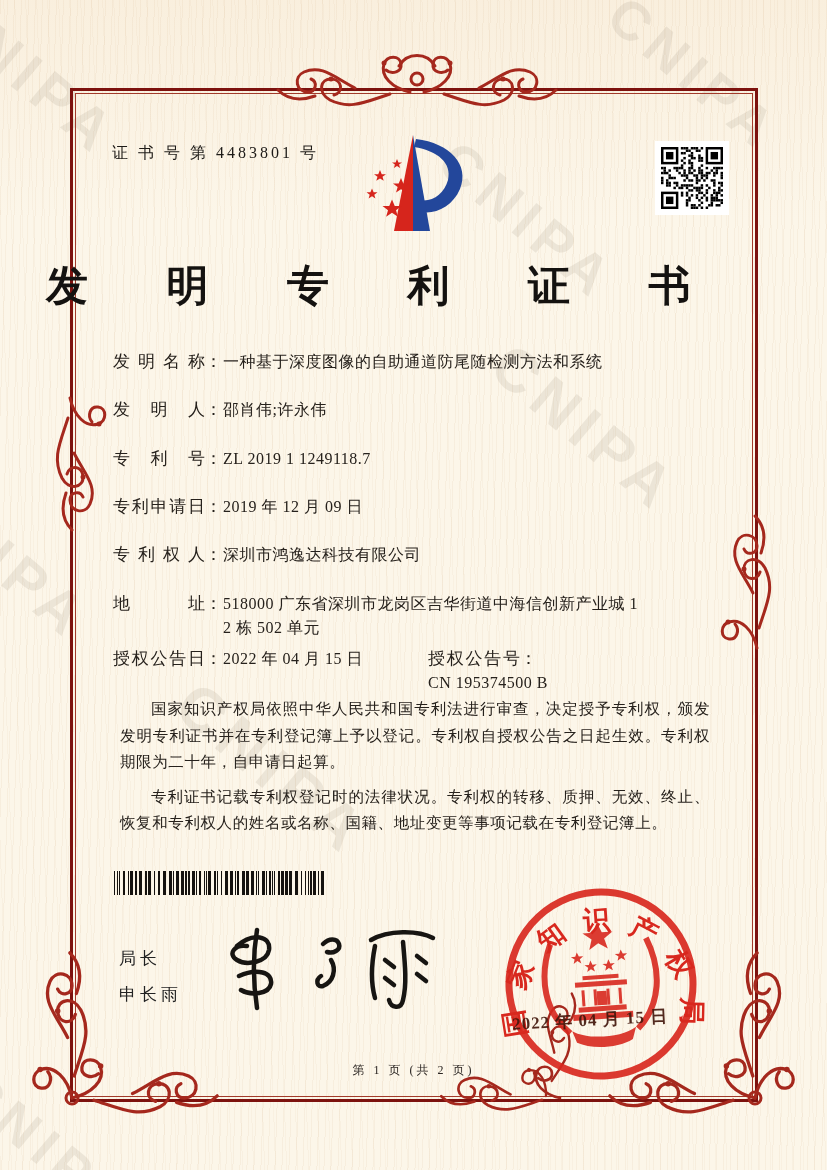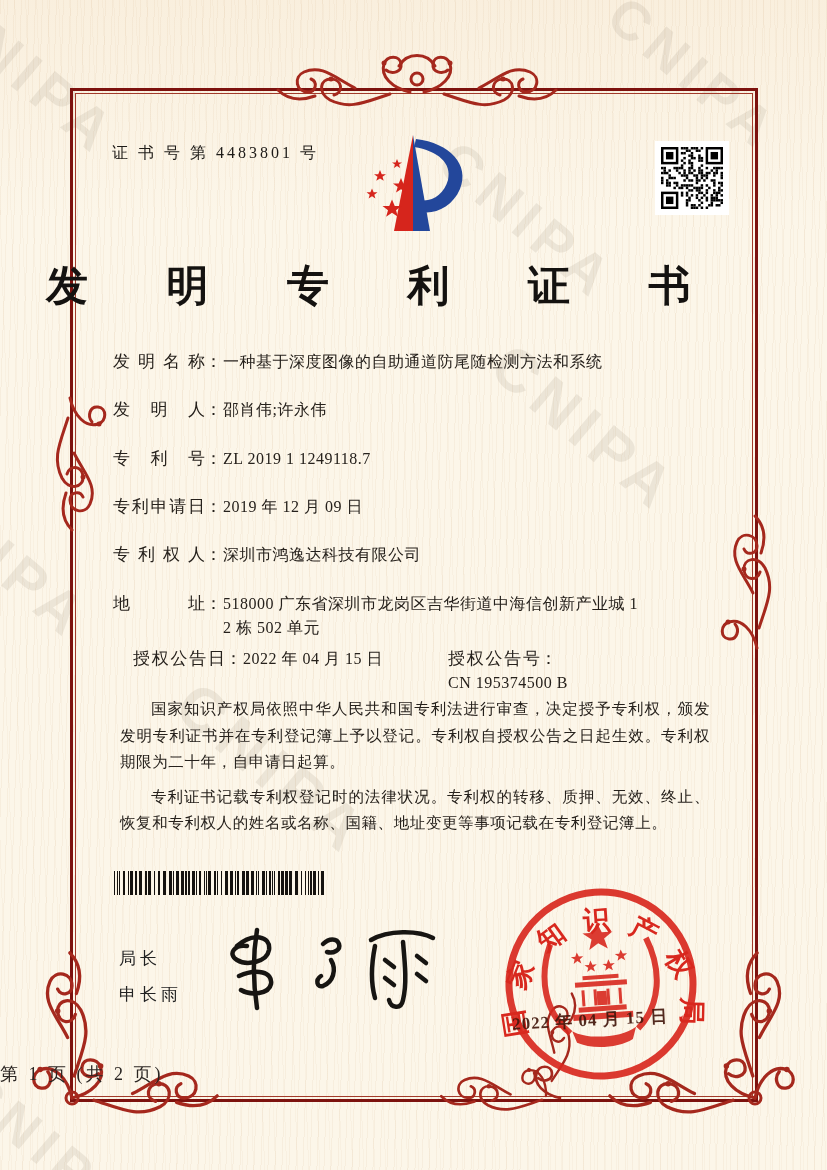--- a/index.html
+++ b/index.html
@@ -64,22 +64,22 @@
     font-size:17px; color:#222; line-height:36px; letter-spacing:4px;
   }
   .signature{ position:absolute; left:213px; top:920px; z-index:5; }
   .seal{ position:absolute; left:499px; top:879px; z-index:6; transform:rotate(-4deg); }
   .seal-date{
     position:absolute; left:512px; top:1008px; z-index:7; width:180px;
     font-size:17px; font-weight:700; letter-spacing:1px; color:#44180d;
     transform:rotate(-3deg); opacity:.92;
   }
   .page-info{
-    position:absolute; left:0; right:0; top:1062px; text-align:left;
-    font-size:18px; letter-spacing:3px; color:#2a2522;
+    position:absolute; left:0; right:0; top:1062px; text-align:center;
+    font-size:12px; letter-spacing:3px; color:#2a2522;
   }
   .cont-note{
     position:absolute; left:50%; top:1108px; transform:translateX(-50%);
     background:#fffdf6; padding:5px 18px; font-size:15px; letter-spacing:3px; color:#4a3b30;
     z-index:4;
   }
 </style>
 </head>
 <body>
 
@@ -370,21 +370,21 @@
       <div class="frow" style="top:151px;">
         <span class="flabel">专利申请日</span><span class="fcolon">：</span><span class="fvalue">2019 年 12 月 09 日</span>
       </div>
       <div class="frow" style="top:199px;">
         <span class="flabel">专利权人</span><span class="fcolon">：</span><span class="fvalue">深圳市鸿逸达科技有限公司</span>
       </div>
       <div class="frow" style="top:248px;">
         <span class="flabel">地址</span><span class="fcolon">：</span><span class="fvalue">518000 广东省深圳市龙岗区吉华街道中海信创新产业城 1
 2 栋 502 单元</span>
       </div>
-      <div class="frow" style="top:303px;margin-left:20px;">
+      <div class="frow" style="top:303px;">
         <span class="flabel">授权公告日</span><span class="fcolon">：</span><span class="fvalue narrow">2022 年 04 月 15 日</span>
         <span class="grant2">
           <span class="flabel">授权公告号</span><span class="fcolon">：</span><span class="fvalue narrow">CN 195374500 B</span>
         </span>
       </div>
     </div>
 
     <div class="paras">
       <p>国家知识产权局依照中华人民共和国专利法进行审查，决定授予专利权，颁发发明专利证书并在专利登记簿上予以登记。专利权自授权公告之日起生效。专利权期限为二十年，自申请日起算。</p>
       <p>专利证书记载专利权登记时的法律状况。专利权的转移、质押、无效、终止、恢复和专利权人的姓名或名称、国籍、地址变更等事项记载在专利登记簿上。</p>

